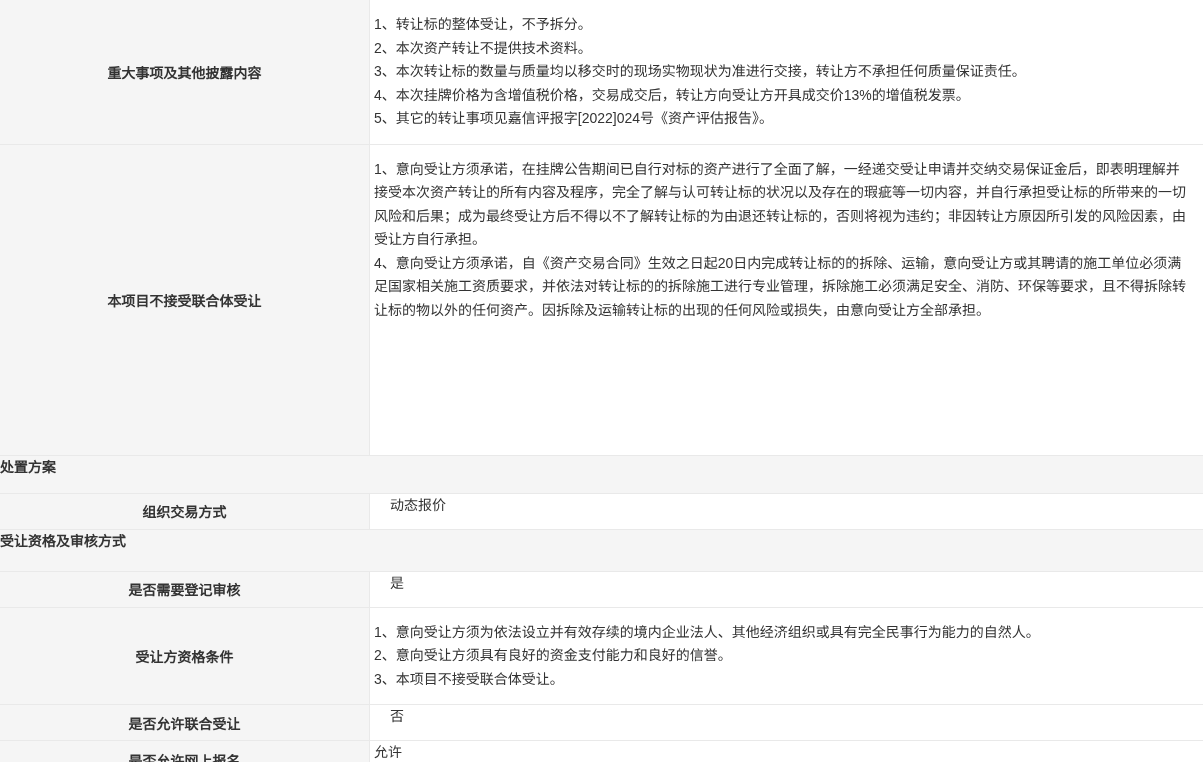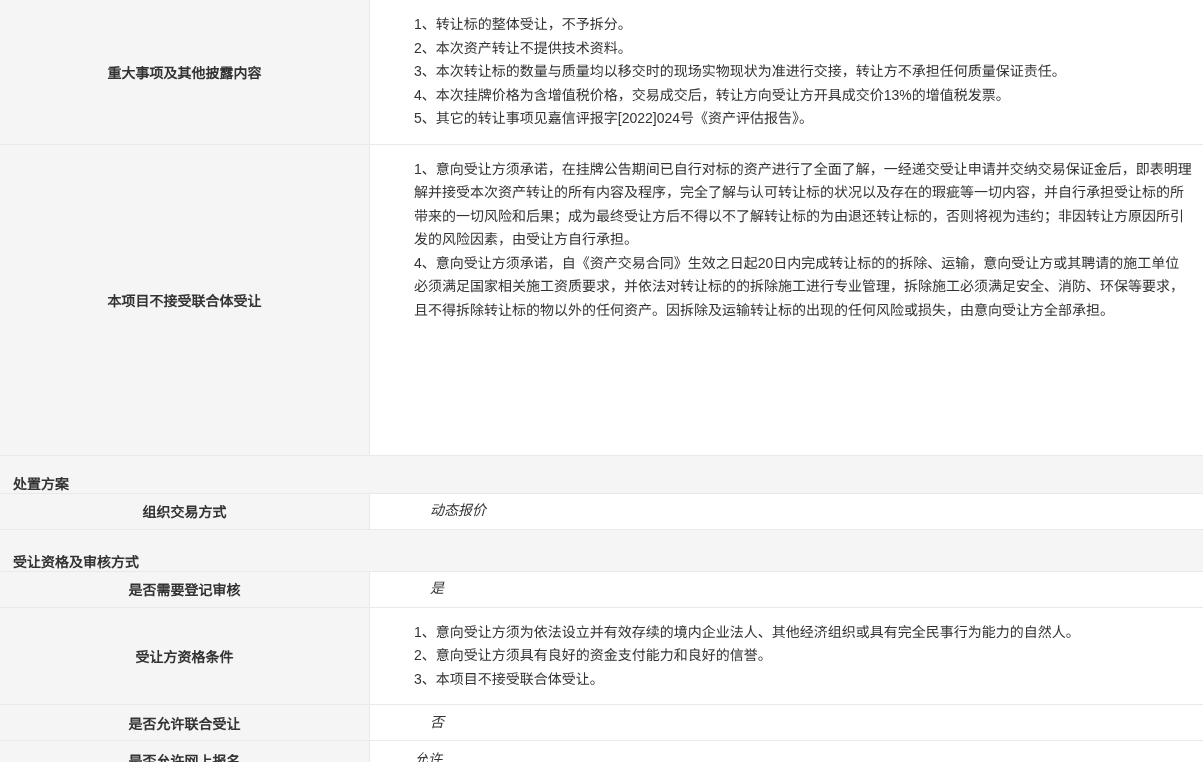--- a/index.html
+++ b/index.html
@@ -47,36 +47,33 @@
     color: #333333;
     font-weight: bold;
   }
   .content-cell {
     flex: 1 1 auto;
     background: #ffffff;
     padding: 13px 10px 13px 4px;
     line-height: 23.5px;
     box-sizing: border-box;
     overflow: hidden;
-    margin-left: 40px;
   }
   .content-cell.single {
     display: flex;
-    align-items: center;
+    align-items: flex-start;
     padding-top: 0;
     padding-bottom: 0;
-    font-style: italic;
   }
   .content-cell p { margin: 0; }
 
   .section-row {
     background: #f5f5f5;
     display: flex;
-    align-items: flex-end;
-    padding-left: 13px;
+    align-items: flex-start;
     box-sizing: border-box;
   }
   .section-title {
     font-weight: bold;
     color: #333333;
   }
 </style>
 </head>
 <body>
 

